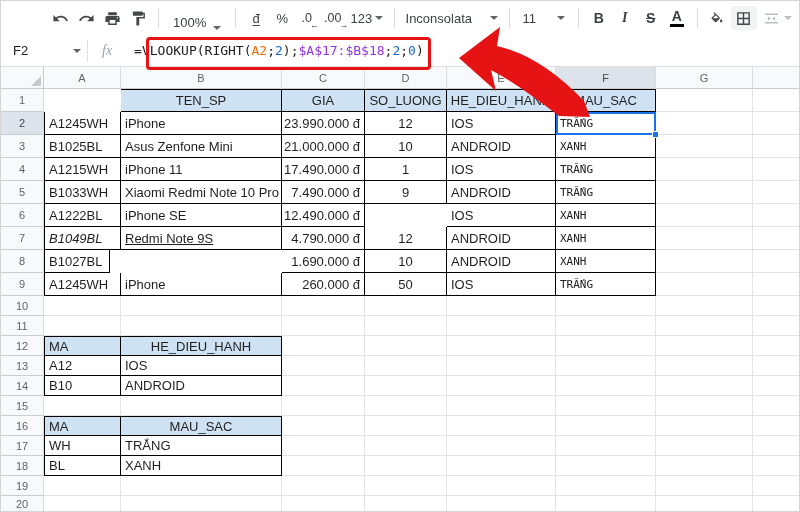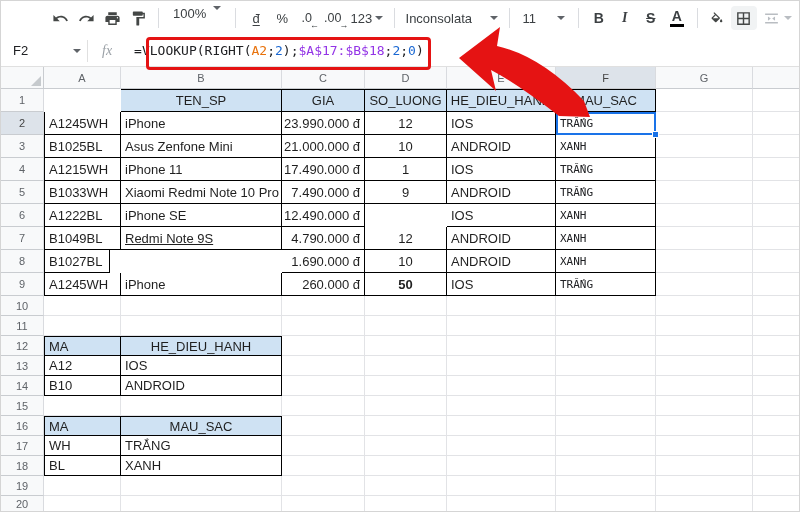--- a/index.html
+++ b/index.html
@@ -9,21 +9,21 @@
 
   
   .toolbar { height:34px; display:flex; align-items:center; padding-left:46px; background:#fff; }
   .tb-btn { height:24px; min-width:26px; display:flex; align-items:center; justify-content:center;
             color:#3c4043; font-size:13px; cursor:pointer; border-radius:4px; position:relative; }
   .tb-btn svg { width:17px; height:17px; fill:#444746; }
   .tb-sep { width:1px; height:20px; background:#dadce0; margin:0 7px; }
   .caret { width:0; height:0; border-left:4px solid transparent; border-right:4px solid transparent;
            border-top:4px solid #5f6368; margin-left:7px; display:inline-block; }
   .tb-text { font-size:13px; color:#3c4043; }
-  .zoom-box { display:flex; align-items:flex-start; padding:0 8px; }
+  .zoom-box { display:flex; align-items:flex-end; padding:0 8px; }
   .fmt-btn { width:27px; }
   .currency { text-decoration:underline; text-underline-offset:2px; }
   .dec-icon { position:relative; font-size:12.5px; color:#3c4043; padding-right:3px; }
   .dec-icon .mini-arrow { position:absolute; font-size:9px; bottom:-5px; right:-4px; color:#3c4043; }
   .font-select { display:flex; align-items:center; width:104px; padding:0 4px; justify-content:space-between; }
   .size-select { display:flex; align-items:center; width:56px; padding:0 6px; justify-content:space-between; }
   .style-btn { font-size:14px; width:26px; font-weight:700; }
   .italic-btn { font-style:italic; font-family:"Liberation Serif", serif; font-weight:600; }
   .strike-btn { text-decoration:line-through; font-weight:600; }
   .textcolor-btn { flex-direction:column; font-weight:600; line-height:1; }
@@ -238,39 +238,39 @@
       <div class="gcell" style="left: 655px; top: 114px; width: 97px; height: 23px;"></div>
       <div class="gcell" style="left: 752px; top: 114px; width: 48px; height: 23px;"></div>
       <div class="gcell al bb bl" style="left: 43px; top: 137px; width: 77px; height: 23px;">A1222BL</div>
       <div class="gcell al bb" style="left: 120px; top: 137px; width: 161px; height: 23px;">iPhone SE</div>
       <div class="gcell ar bb" style="left: 281px; top: 137px; width: 83px; height: 23px;">12.490.000 đ</div>
       <div class="gcell ac bb" style="left: 373px; top: 137px; width: 82px; height: 23px; margin-top: 16px;">40</div>
       <div class="gcell al bb" style="left: 446px; top: 137px; width: 109px; height: 23px;">IOS</div>
       <div class="gcell al mono bb" style="left: 555px; top: 137px; width: 100px; height: 23px;">XANH</div>
       <div class="gcell" style="left: 655px; top: 137px; width: 97px; height: 23px;"></div>
       <div class="gcell" style="left: 752px; top: 137px; width: 48px; height: 23px;"></div>
-      <div class="gcell al bb bl" style="left: 43px; top: 160px; width: 77px; height: 23px;">B1049BL</div>
+      <div class="gcell al bb bl" style="left: 43px; top: 160px; width: 77px; height: 23px; font-style: italic;">B1049BL</div>
       <div class="gcell al bb" style="left: 120px; top: 160px; width: 161px; height: 23px; text-decoration: underline;">Redmi Note 9S</div>
       <div class="gcell ar bb" style="left: 281px; top: 160px; width: 83px; height: 23px;">4.790.000 đ</div>
       <div class="gcell ac bb" style="left: 364px; top: 160px; width: 82px; height: 23px;">12</div>
       <div class="gcell al bb" style="left: 446px; top: 160px; width: 109px; height: 23px;">ANDROID</div>
       <div class="gcell al mono bb" style="left: 555px; top: 160px; width: 100px; height: 23px;">XANH</div>
       <div class="gcell" style="left: 655px; top: 160px; width: 97px; height: 23px;"></div>
       <div class="gcell" style="left: 752px; top: 160px; width: 48px; height: 23px;"></div>
       <div class="gcell al bb bl" style="left: 43px; top: 183px; width: 66px; height: 23px;">B1027BL</div>
       <div class="gcell ar bb" style="left: 281px; top: 183px; width: 83px; height: 23px;">1.690.000 đ</div>
       <div class="gcell ac bb" style="left: 364px; top: 183px; width: 82px; height: 23px;">10</div>
       <div class="gcell al bb" style="left: 446px; top: 183px; width: 109px; height: 23px;">ANDROID</div>
       <div class="gcell al mono bb" style="left: 555px; top: 183px; width: 100px; height: 23px;">XANH</div>
       <div class="gcell" style="left: 655px; top: 183px; width: 97px; height: 23px;"></div>
       <div class="gcell" style="left: 752px; top: 183px; width: 48px; height: 23px;"></div>
       <div class="gcell al bb bl" style="left: 43px; top: 206px; width: 77px; height: 23px;">A1245WH</div>
       <div class="gcell al bb" style="left: 120px; top: 206px; width: 161px; height: 23px;">iPhone</div>
       <div class="gcell ar bb" style="left: 281px; top: 206px; width: 83px; height: 23px;">260.000 đ</div>
-      <div class="gcell ac bb" style="left: 364px; top: 206px; width: 82px; height: 23px; font-weight: bold;">50</div>
+      <div class="gcell ac bb" style="left: 364px; top: 206px; width: 82px; height: 23px;">50</div>
       <div class="gcell al bb" style="left: 446px; top: 206px; width: 109px; height: 23px;">IOS</div>
       <div class="gcell al mono bb" style="left: 555px; top: 206px; width: 100px; height: 23px;">TRẮNG</div>
       <div class="gcell" style="left: 655px; top: 206px; width: 97px; height: 23px;"></div>
       <div class="gcell" style="left: 752px; top: 206px; width: 48px; height: 23px;"></div>
       <div class="gcell" style="left: 43px; top: 229px; width: 77px; height: 20px;"></div>
       <div class="gcell" style="left: 120px; top: 229px; width: 161px; height: 20px;"></div>
       <div class="gcell" style="left: 281px; top: 229px; width: 83px; height: 20px;"></div>
       <div class="gcell" style="left: 364px; top: 229px; width: 82px; height: 20px;"></div>
       <div class="gcell" style="left: 446px; top: 229px; width: 109px; height: 20px;"></div>
       <div class="gcell" style="left: 555px; top: 229px; width: 100px; height: 20px;"></div>

